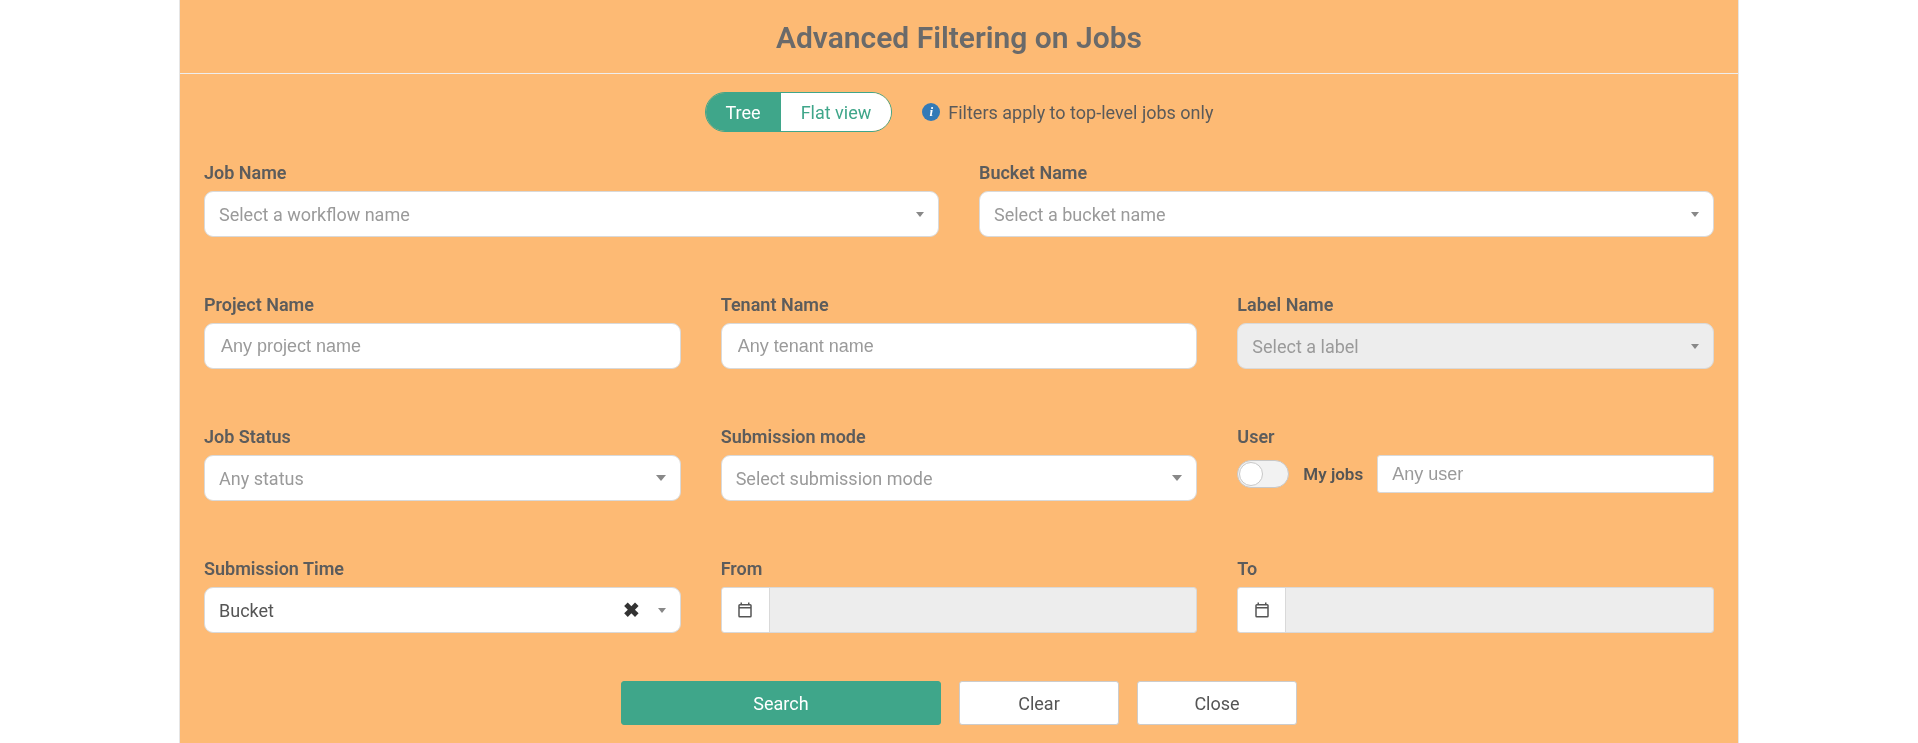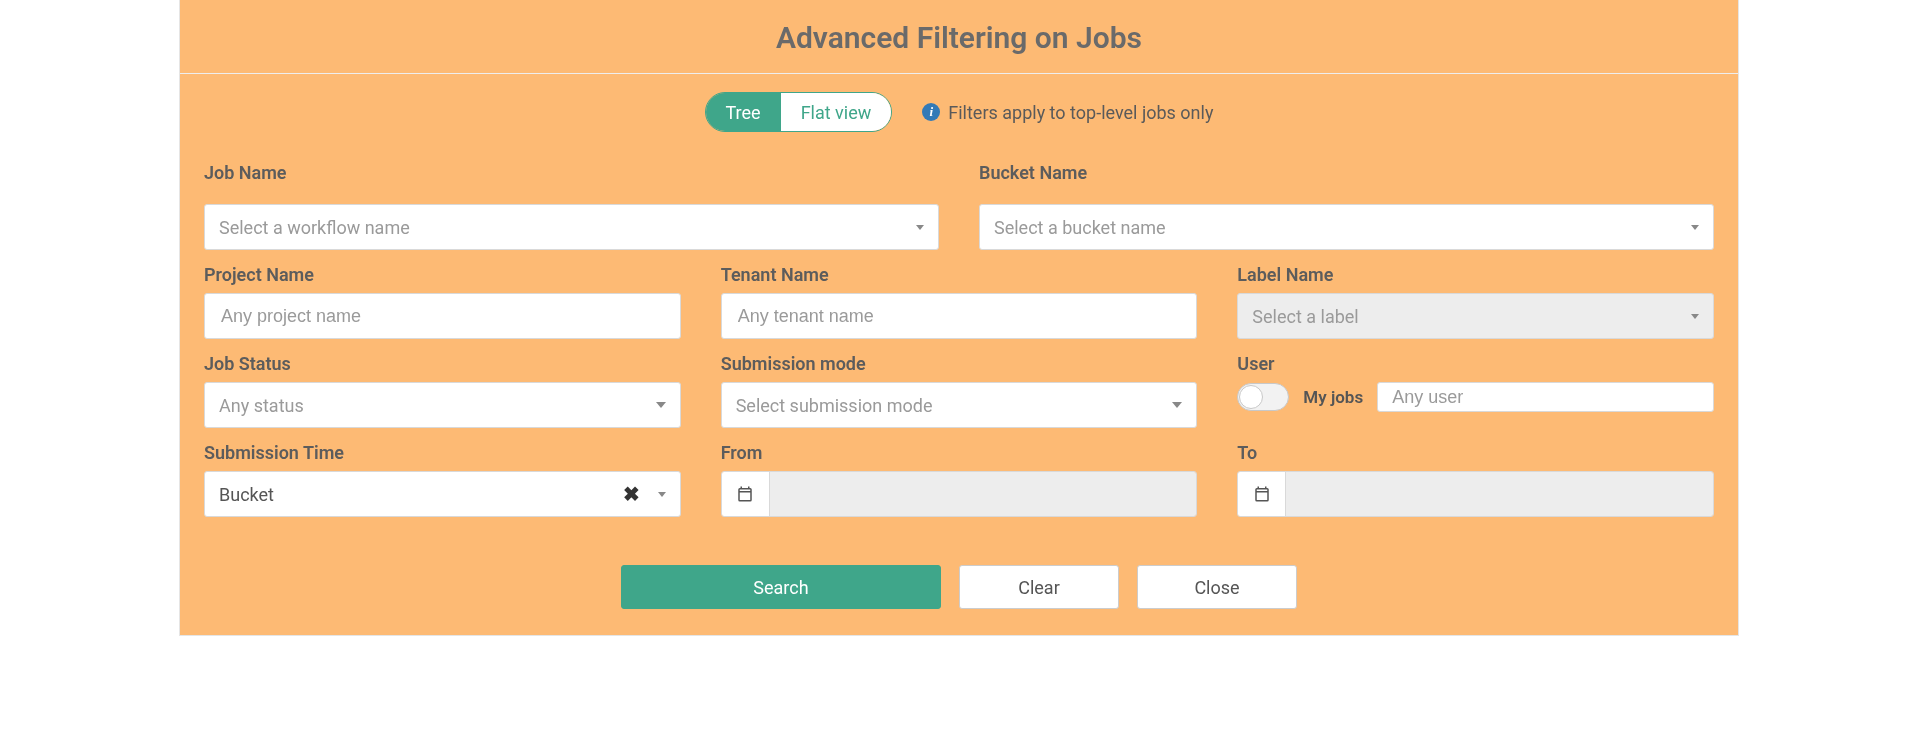--- a/index.html
+++ b/index.html
@@ -78,33 +78,33 @@
   }
   .form-area {
     padding: 10px 24px 24px;
   }
   .row {
     display: flex;
     gap: 40px;
     margin-top: 14px;
   }
   .field { display: flex; flex-direction: column; flex: 1 1 0; min-width: 0; }
-  .field.half { flex: 1 1 0; gap: 13px; }
-  .field.third { flex: 1 1 0; }
+  .field.half { flex: 1 1 0; }
+  .field.third { flex: 1 1 0; margin-top: 43px; }
   .label {
     font-size: 18px;
     font-weight: 600;
     color: #5c5c5c;
     margin-bottom: 8px;
   }
   .control {
     position: relative;
     height: 46px;
     border: 1px solid #d9d9d9;
-    border-radius: 3px;
+    border-radius: 9px;
     background: #fff;
     display: flex;
     align-items: center;
     padding: 0 14px;
     font-size: 18px;
     color: #888;
     cursor: pointer;
   }
   .control input {
     border: none;
@@ -155,21 +155,21 @@
     position: absolute;
     top: 1px; left: 1px;
     width: 24px; height: 24px;
     border-radius: 50%;
     background: #fff;
     border: 1px solid #c8c8c8;
   }
   .toggle-label { font-weight: 600; color:#555; font-size:17px; white-space: nowrap; }
   .user-input {
     flex: 1;
-    height: 30px;
+    height: 38px;
     border: 1px solid #d9d9d9;
     border-radius: 3px;
     padding: 0 14px;
     font-size: 18px;
   }
   .user-input::placeholder { color:#9a9a9a; }
   .date-group {
     display: flex;
     height: 46px;
     border: 1px solid #d9d9d9;

